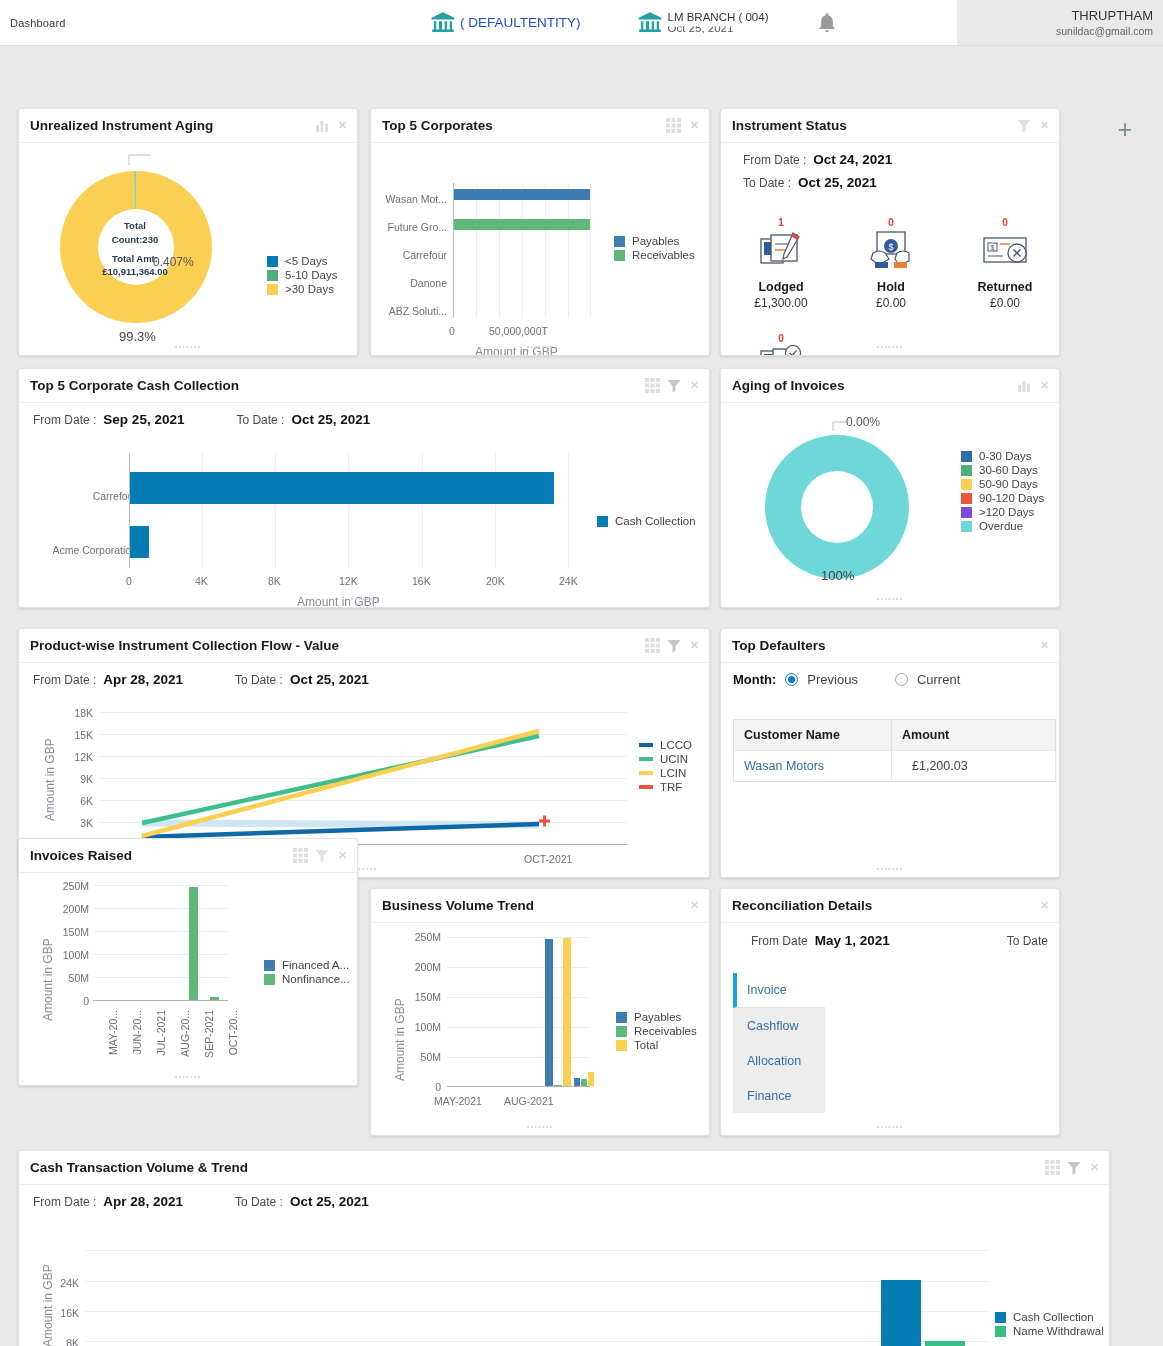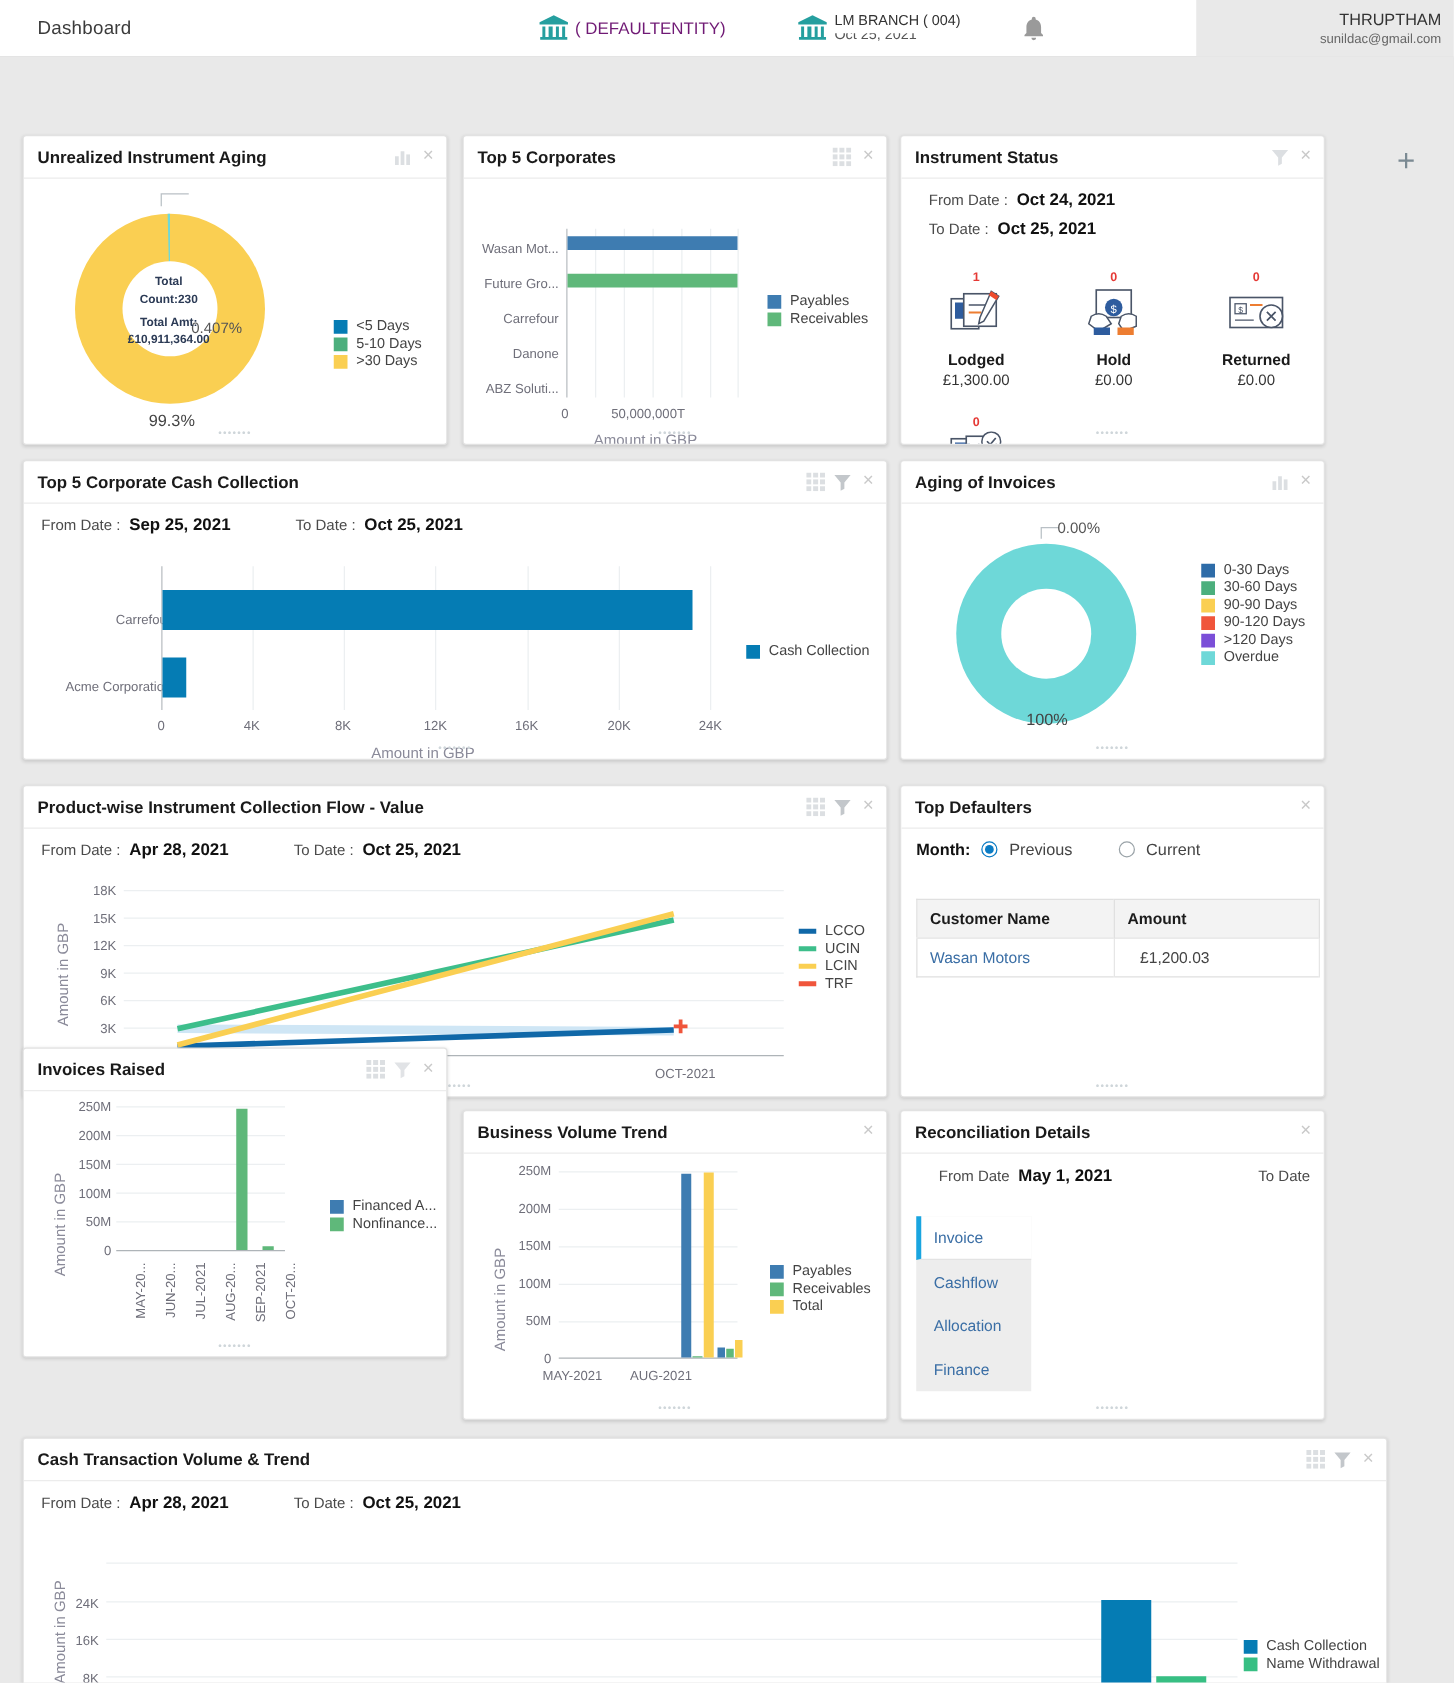--- a/index.html
+++ b/index.html
@@ -8,24 +8,24 @@
     width:1163px; height:1346px;
     background:#e8e8e8;
     font-family:"Liberation Sans", sans-serif;
     color:#2a2a2a;
     overflow:hidden;
   }
 
   
   .appbar { height:46px; background:#ffffff; display:flex; align-items:stretch;
             border-bottom:1px solid #dcdcdc; position:relative; }
-  .appbar-title { font-size:15px; color:#3b3b3b; padding-left:30px; display:flex;
+  .appbar-title { font-size:11px; color:#3b3b3b; padding-left:10px; display:flex;
                   align-items:center; flex:0 0 430px; letter-spacing:.2px; }
   .entity-block { display:flex; align-items:center; gap:4px; }
-  .entity-block .lbl { font-size:13.5px; color:#701a75; }
+  .entity-block .lbl { font-size:13.5px; color:#1d4ed8; }
   .branch-block { display:flex; align-items:center; gap:5px; margin-left:56px; }
   .branch-txt { line-height:1.05; }
   .branch-txt .l1 { font-size:11.5px; color:#333; display:block; }
   .branch-txt .l2 { font-size:11.5px; color:#555; display:block; margin-top:-2px;
                     clip-path: inset(42% 0 0 0); }
   .bell-wrap { margin-left:48px; display:flex; align-items:center; }
   .user-block { margin-left:auto; background:#e9e9e9; width:206px;
                 display:flex; flex-direction:column; align-items:flex-end;
                 justify-content:center; padding-right:10px; }
   .user-name { font-size:13px; color:#333; }
@@ -443,21 +443,21 @@
         <div class="li">
             <span class="sw" style="background:#2E6CA8"></span>
             <span>0-30 Days</span>
           </div>
         <div class="li">
             <span class="sw" style="background:#4CAF7D"></span>
             <span>30-60 Days</span>
           </div>
         <div class="li">
             <span class="sw" style="background:#FACF52"></span>
-            <span>90-90 Days</span>
+            <span>50-90 Days</span>
           </div>
         <div class="li">
             <span class="sw" style="background:#F0553B"></span>
             <span>90-120 Days</span>
           </div>
         <div class="li">
             <span class="sw" style="background:#7B4FD8"></span>
             <span>&gt;120 Days</span>
           </div>
         <div class="li">

